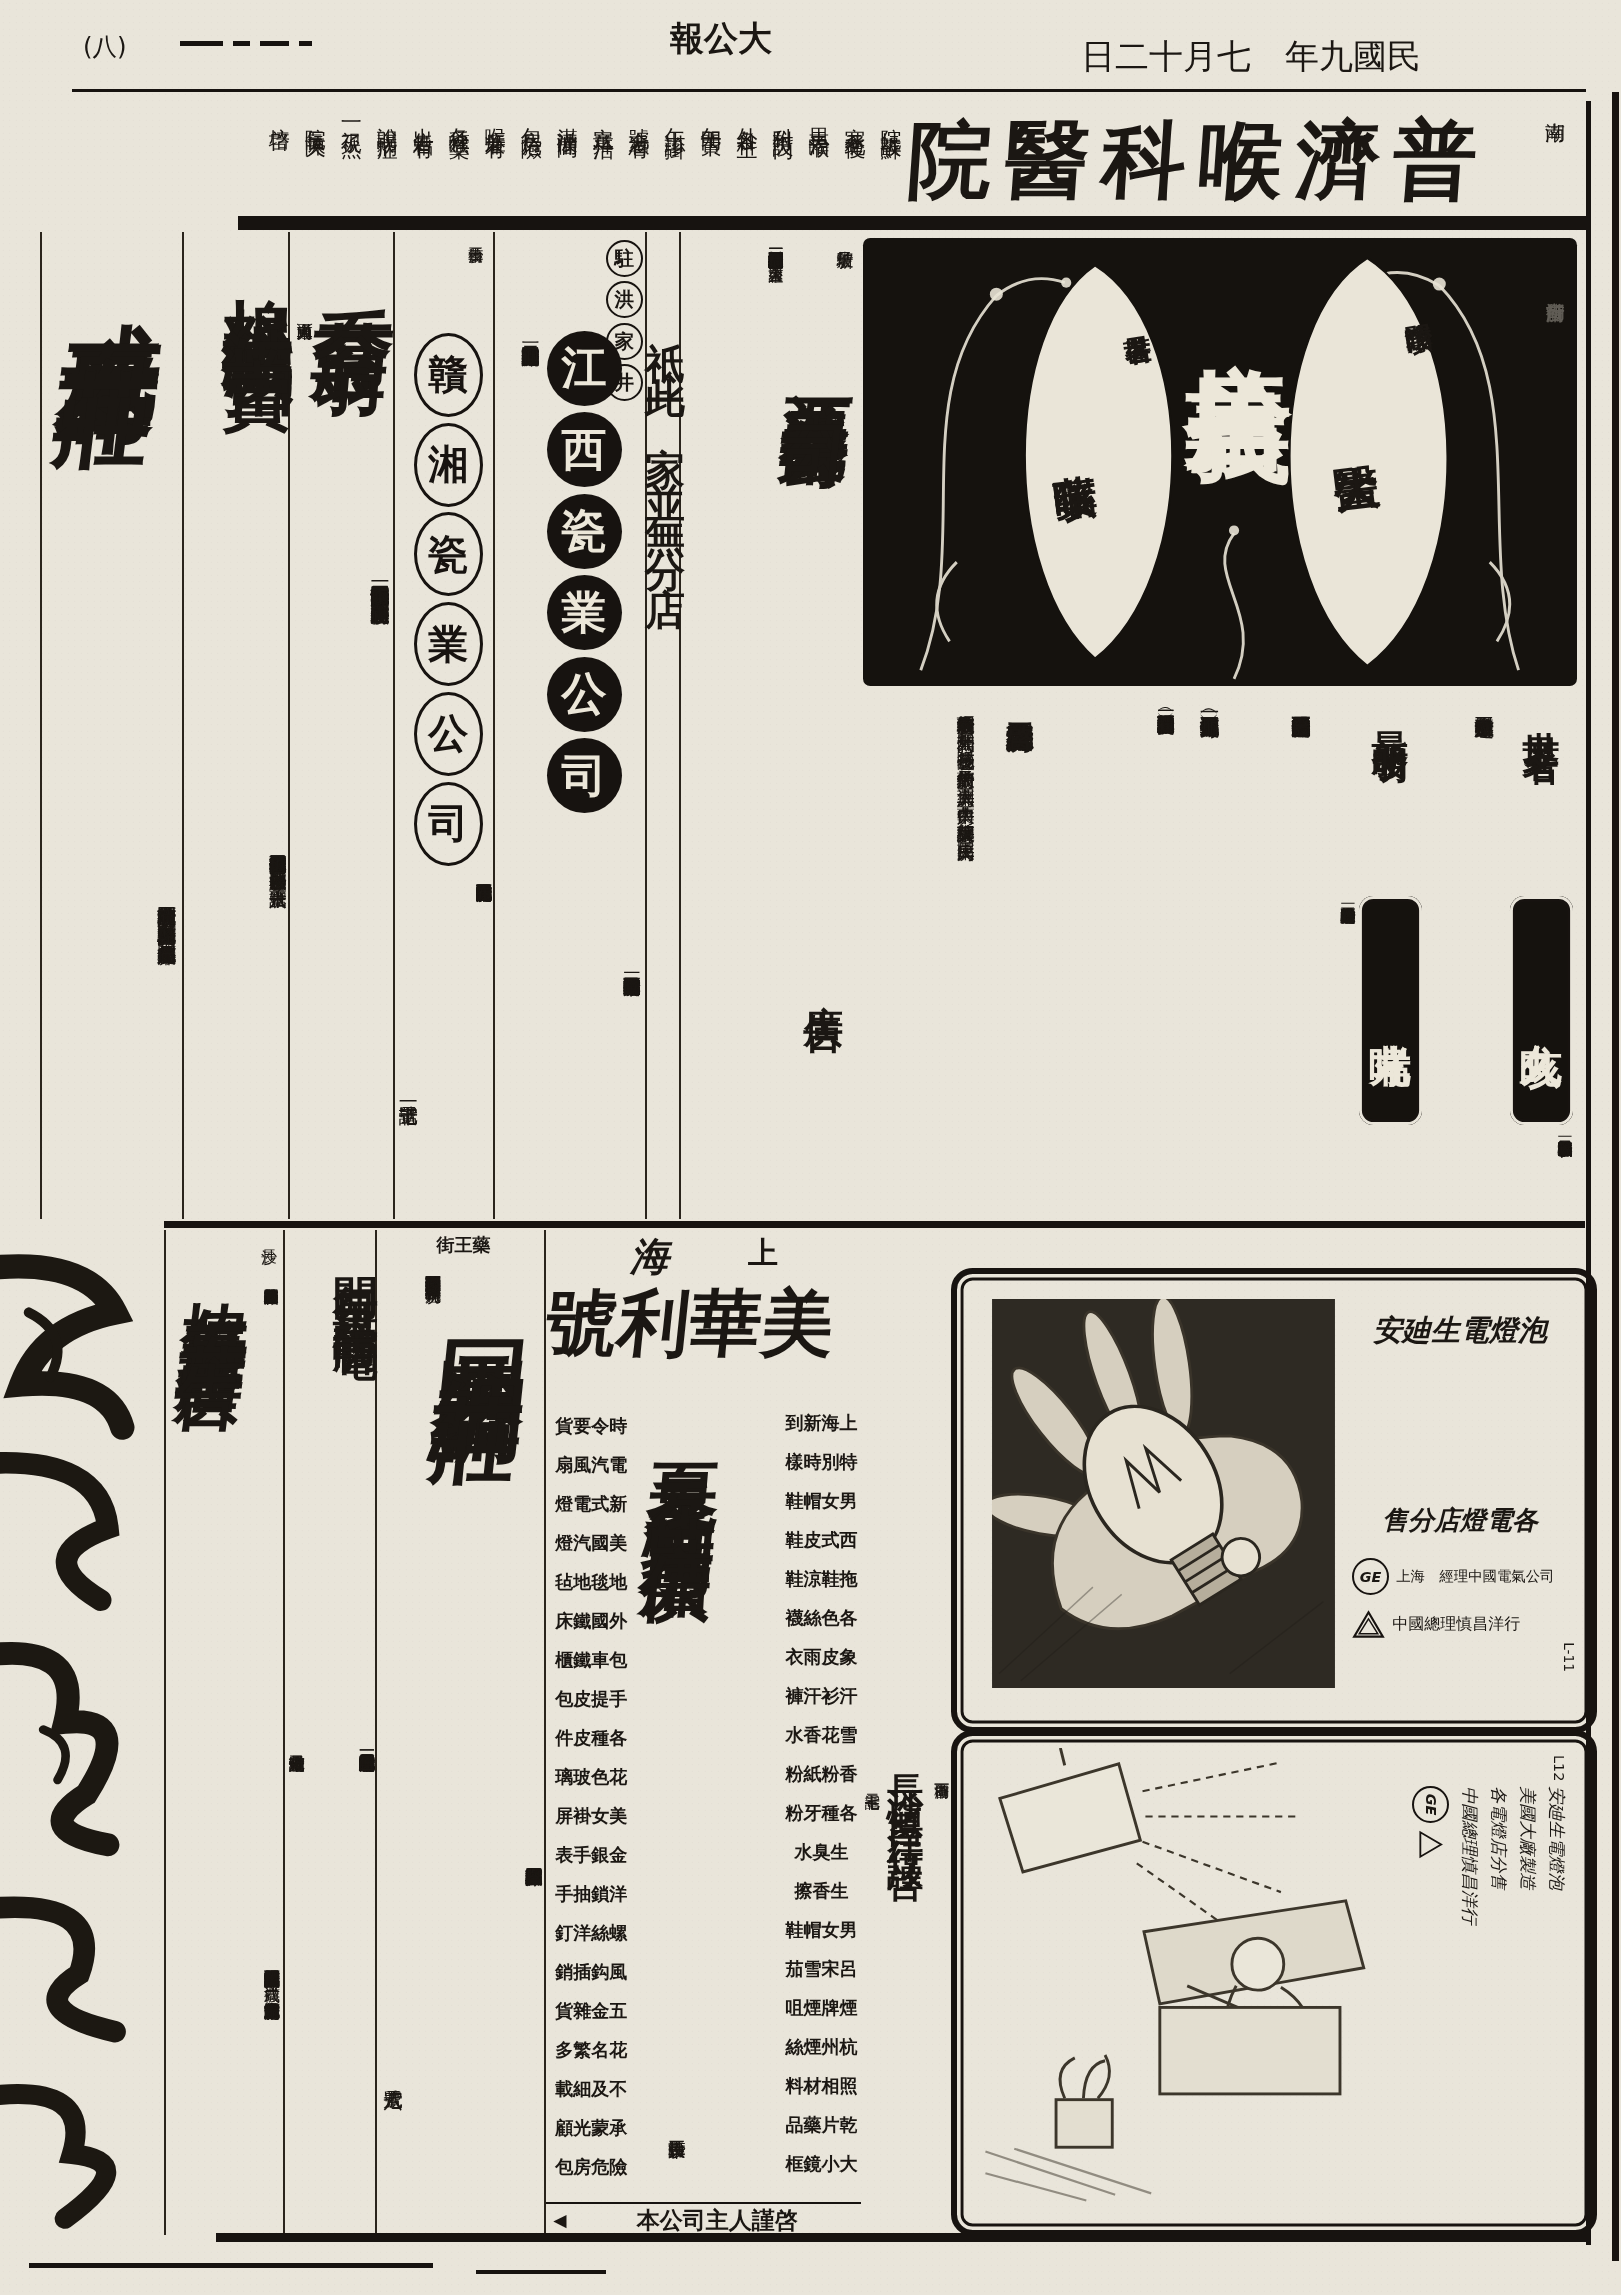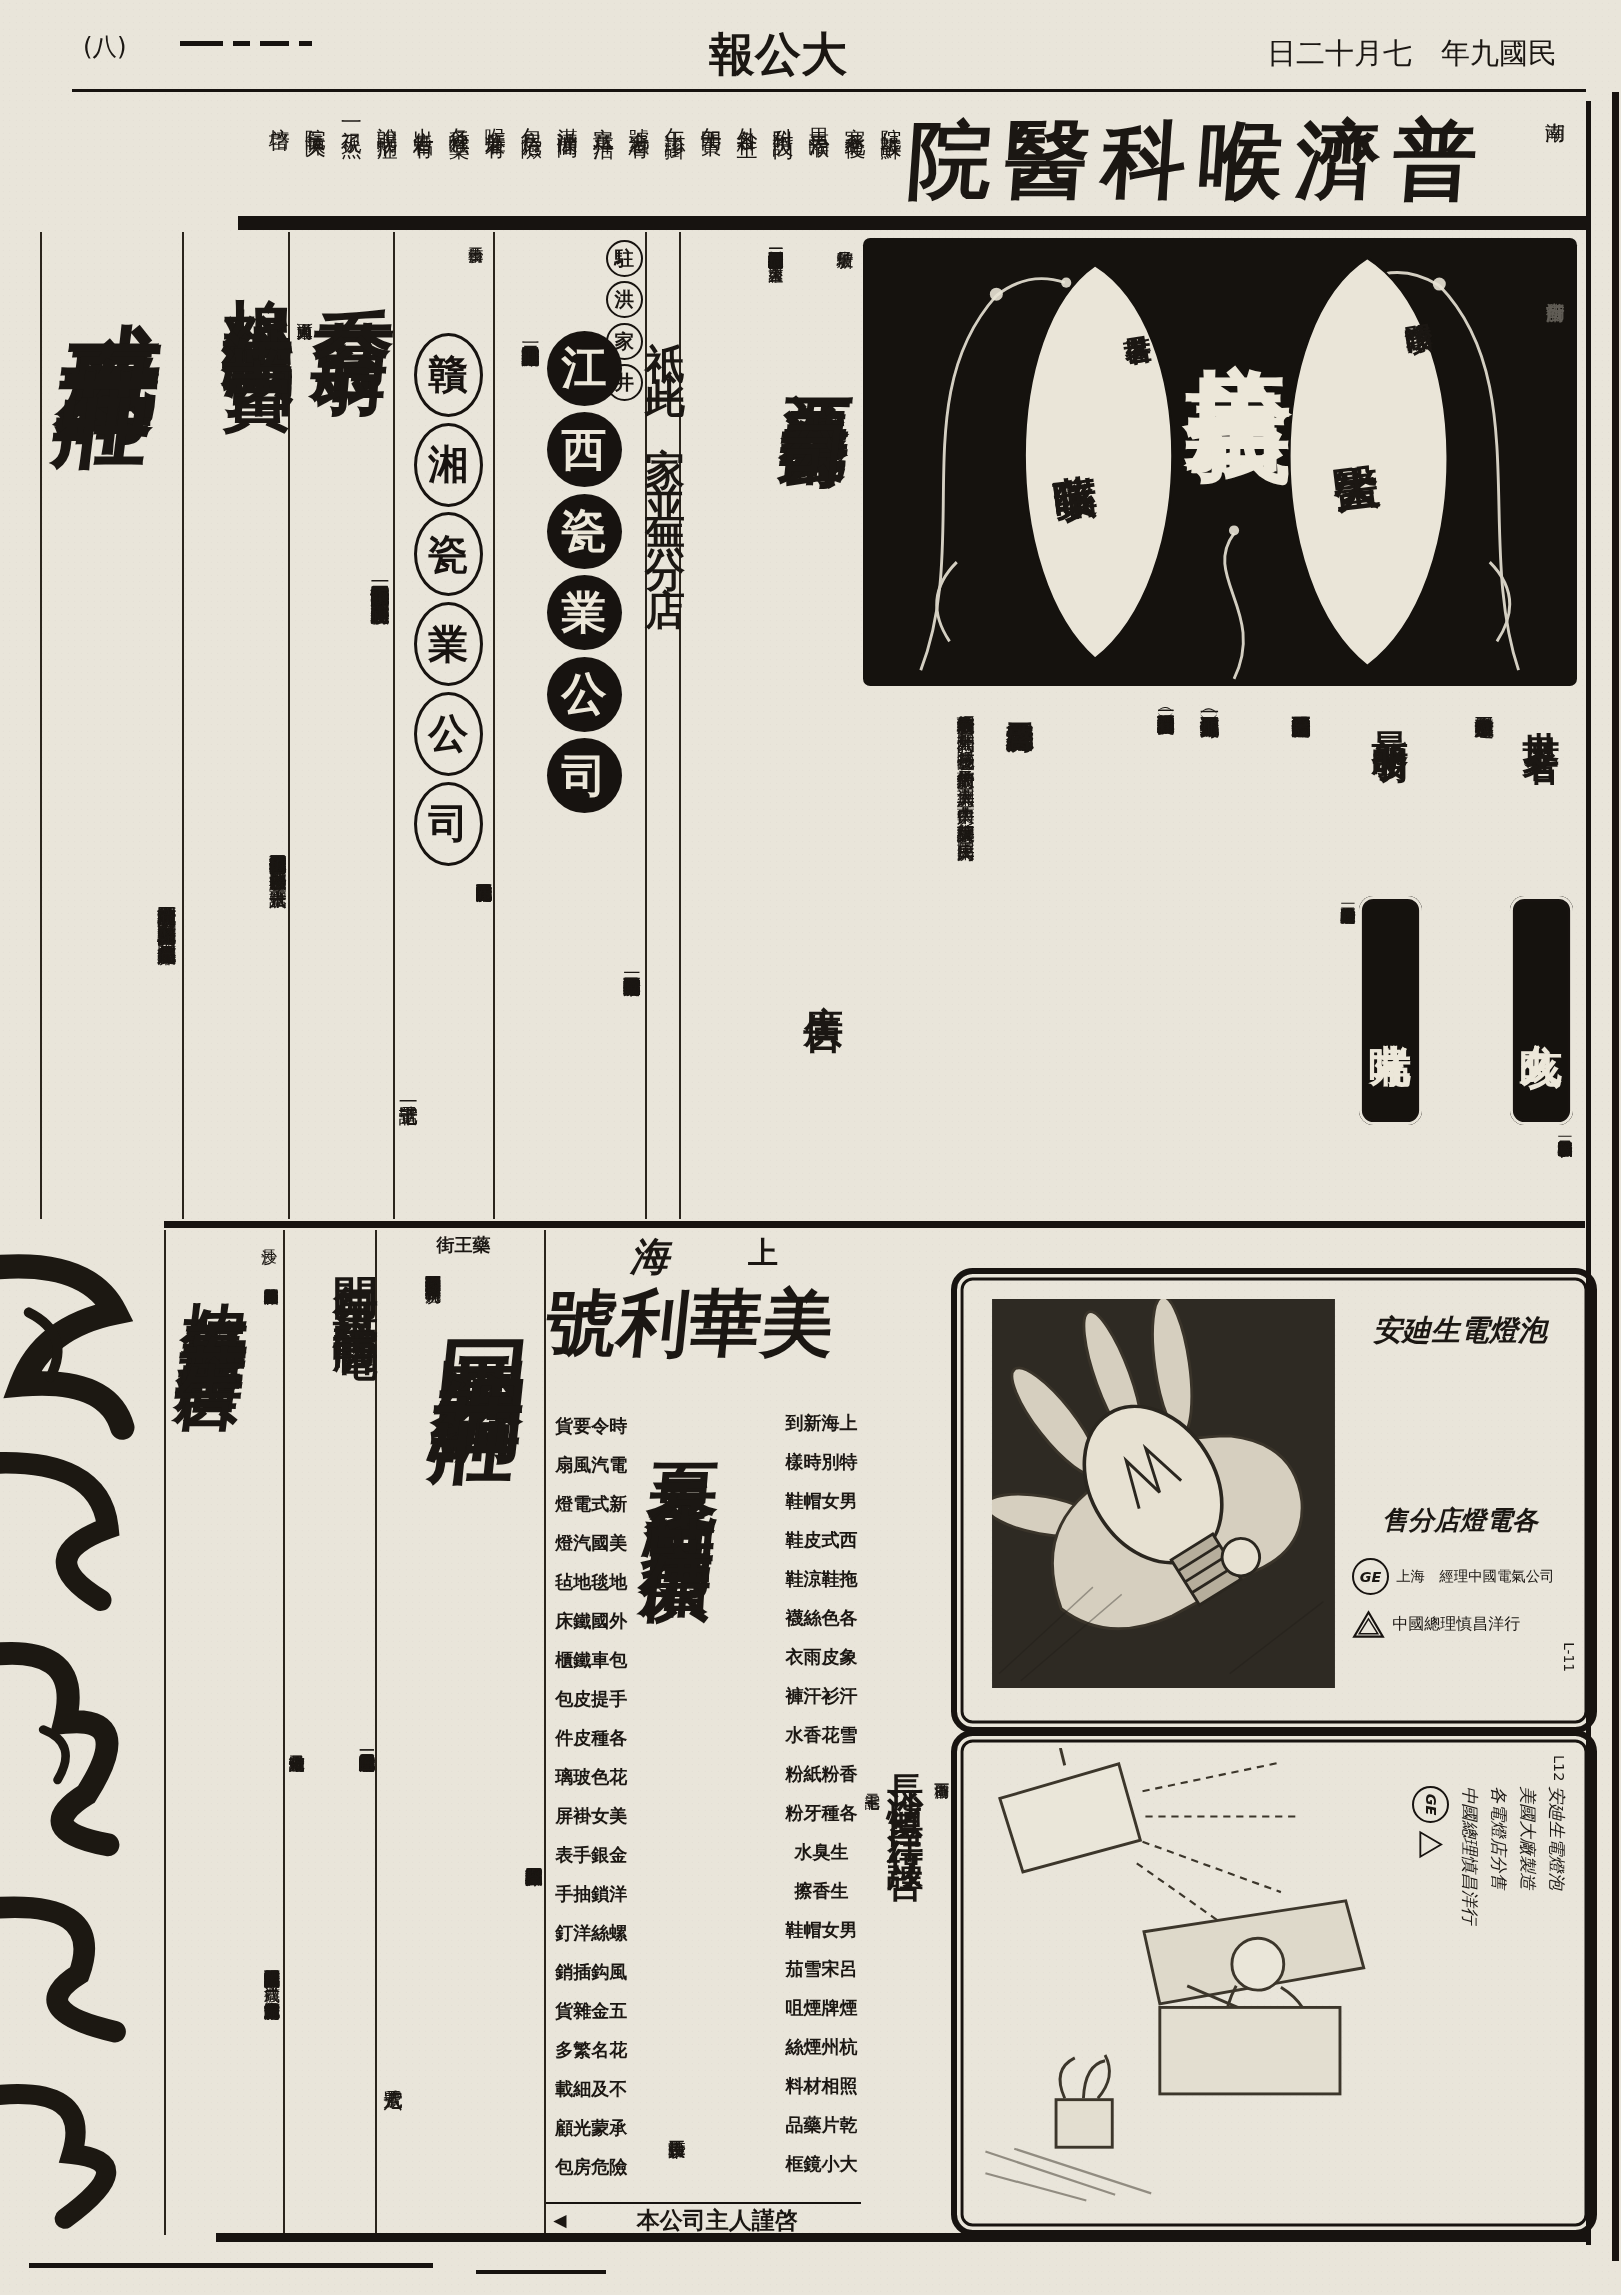--- a/index.html
+++ b/index.html
@@ -47,22 +47,22 @@
 </head>
 <body>
 
 <div class="page">
 
   <div class="sec" style="left:0;top:14.4px;width:1622px;height:79px;">
     <div class="abs" style="left:83px;top:16px;font-size:24.5px;">(八)</div>
     <div class="abs" style="left:180px;top:21.6px;">
       <span class="scribble" style="width:43px;"></span><span class="scribble" style="width:17.3px;"></span><span class="scribble" style="width:29px;"></span><span class="scribble" style="width:13px;"></span>
     </div>
-    <div class="abs rtlrow heavy" style="left:670px;top:10px;width:216px;font-size:46px;text-align:center;">報公大</div>
-    <div class="abs rtlrow" style="left:1081px;top:20px;width:476px;font-size:29px;text-align:right;">日二十月七　年九國民</div>
+    <div class="abs rtlrow heavy" style="left:670px;top:2px;width:216px;font-size:34px;text-align:left;">報公大</div>
+    <div class="abs rtlrow" style="left:1081px;top:20px;width:476px;font-size:34px;text-align:left;">日二十月七　年九國民</div>
     <div class="abs rule" style="left:72px;top:75px;width:1514px;height:2.2px;"></div>
   </div>
 
   <div class="sec" style="left:238px;top:101px;width:1348px;height:131px;">
     <div class="abs v" style="left:1306px;top:5.8px;font-size:20px;">湖南</div>
     <div class="abs rtlrow heavy" style="left:670px;top:2.9px;width:627px;font-size:84px;letter-spacing:13px;transform:skewX(-4deg);">院醫科喉濟普</div>
     <div class="abs hosp-cols" style="left:13px;top:10px;width:652px;height:117px;">
         <div class="hosp-col">院址設蘇</div>
         <div class="hosp-col">家巷北復</div>
         <div class="hosp-col">里專治喉</div>

